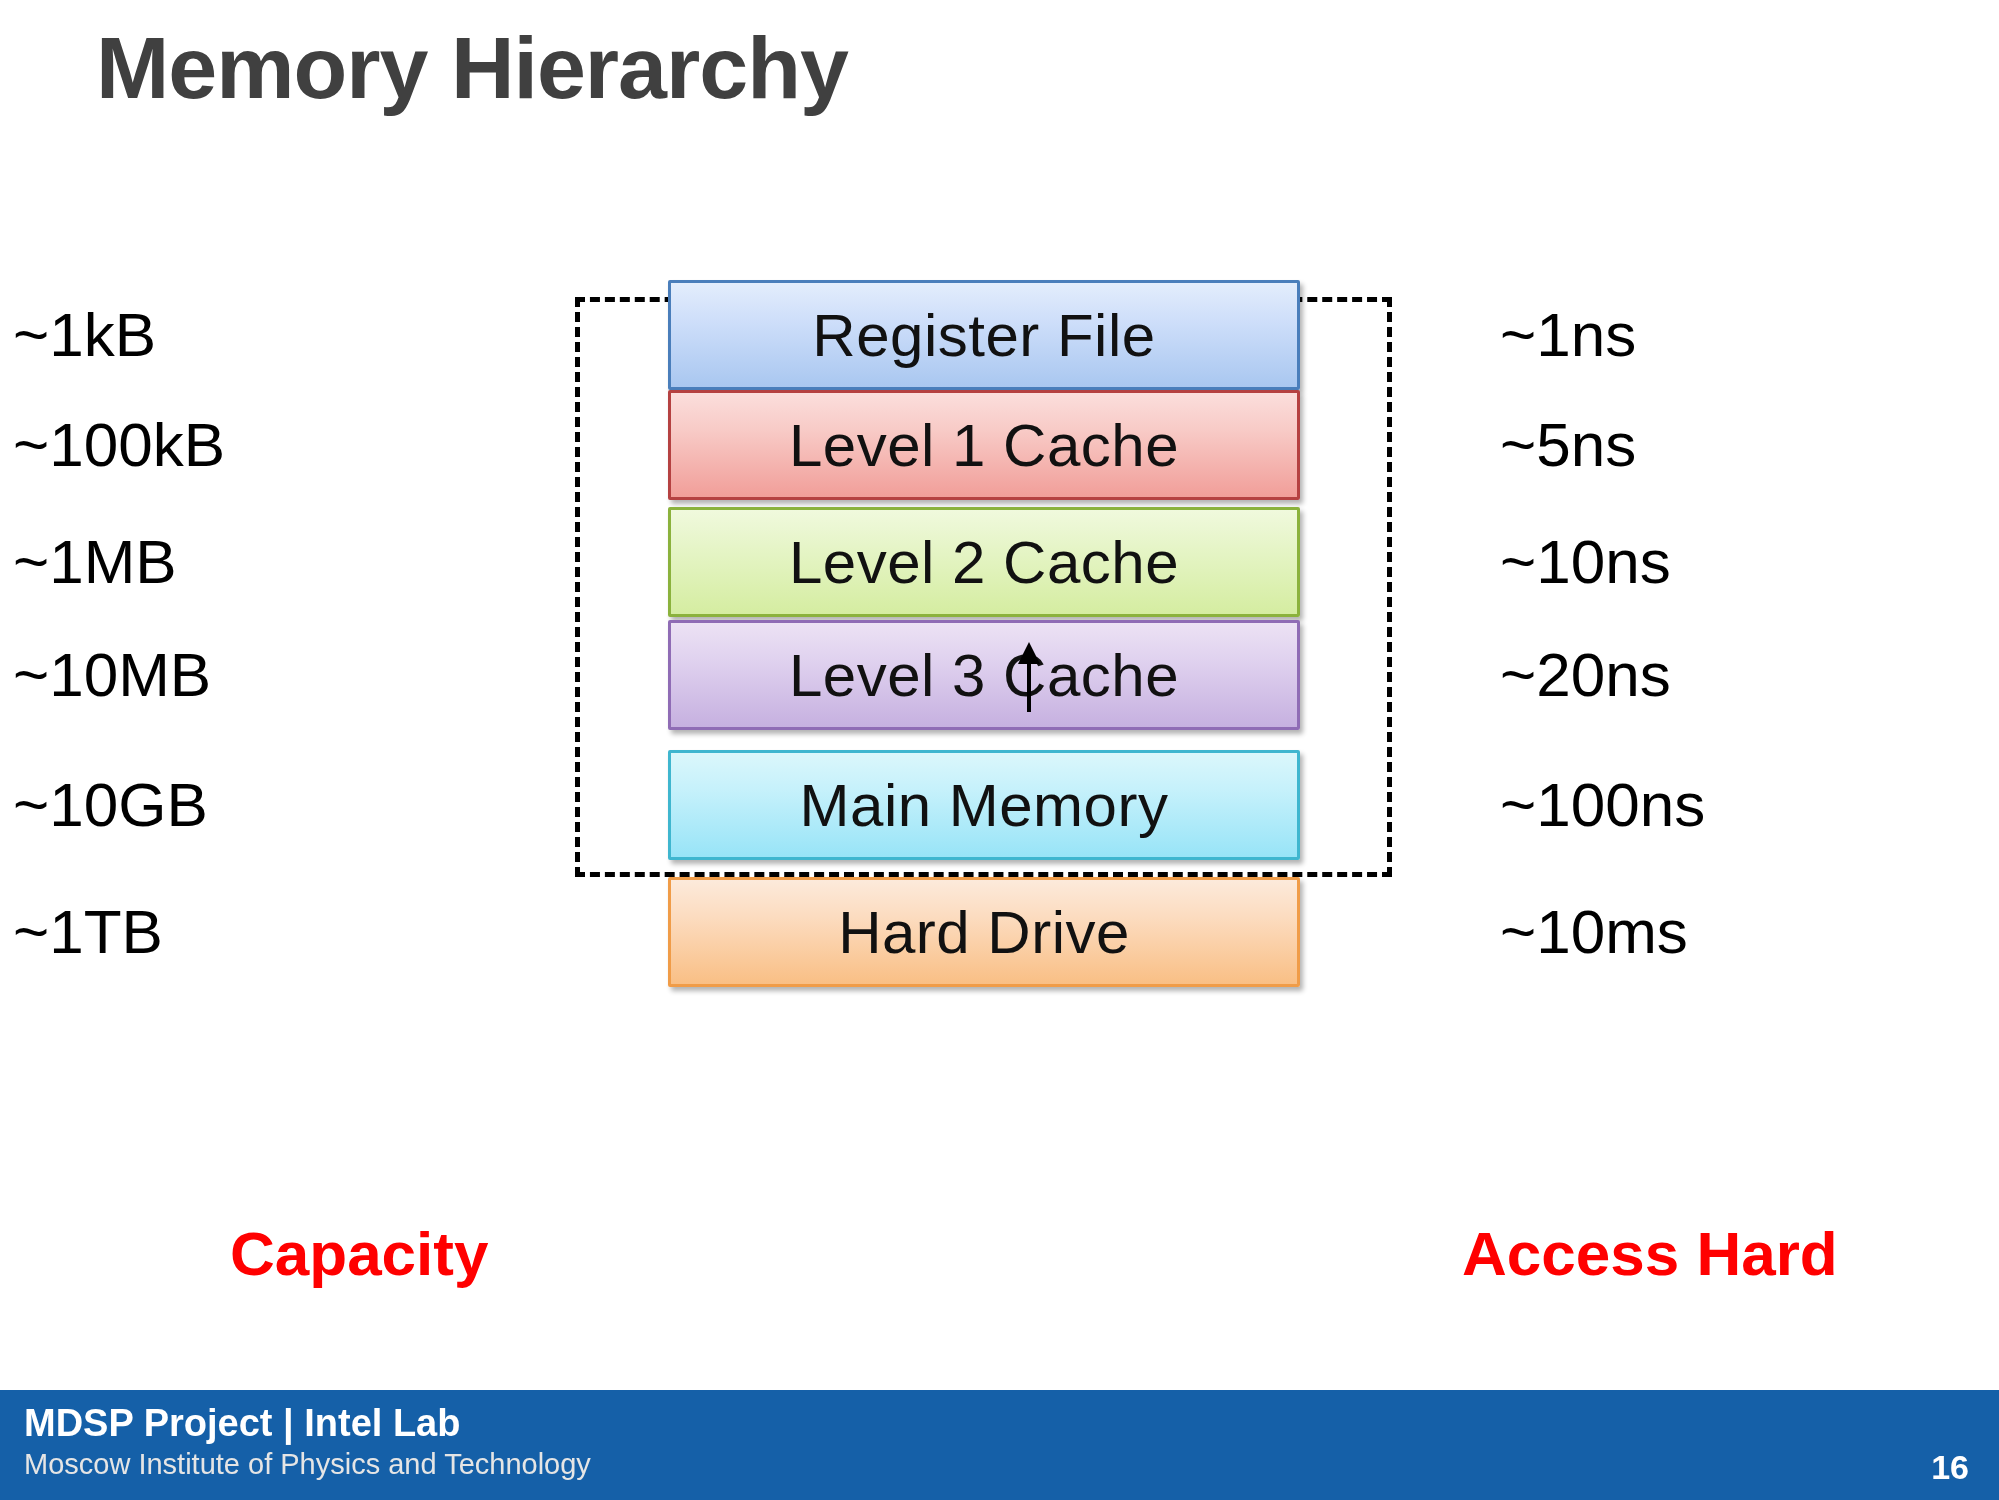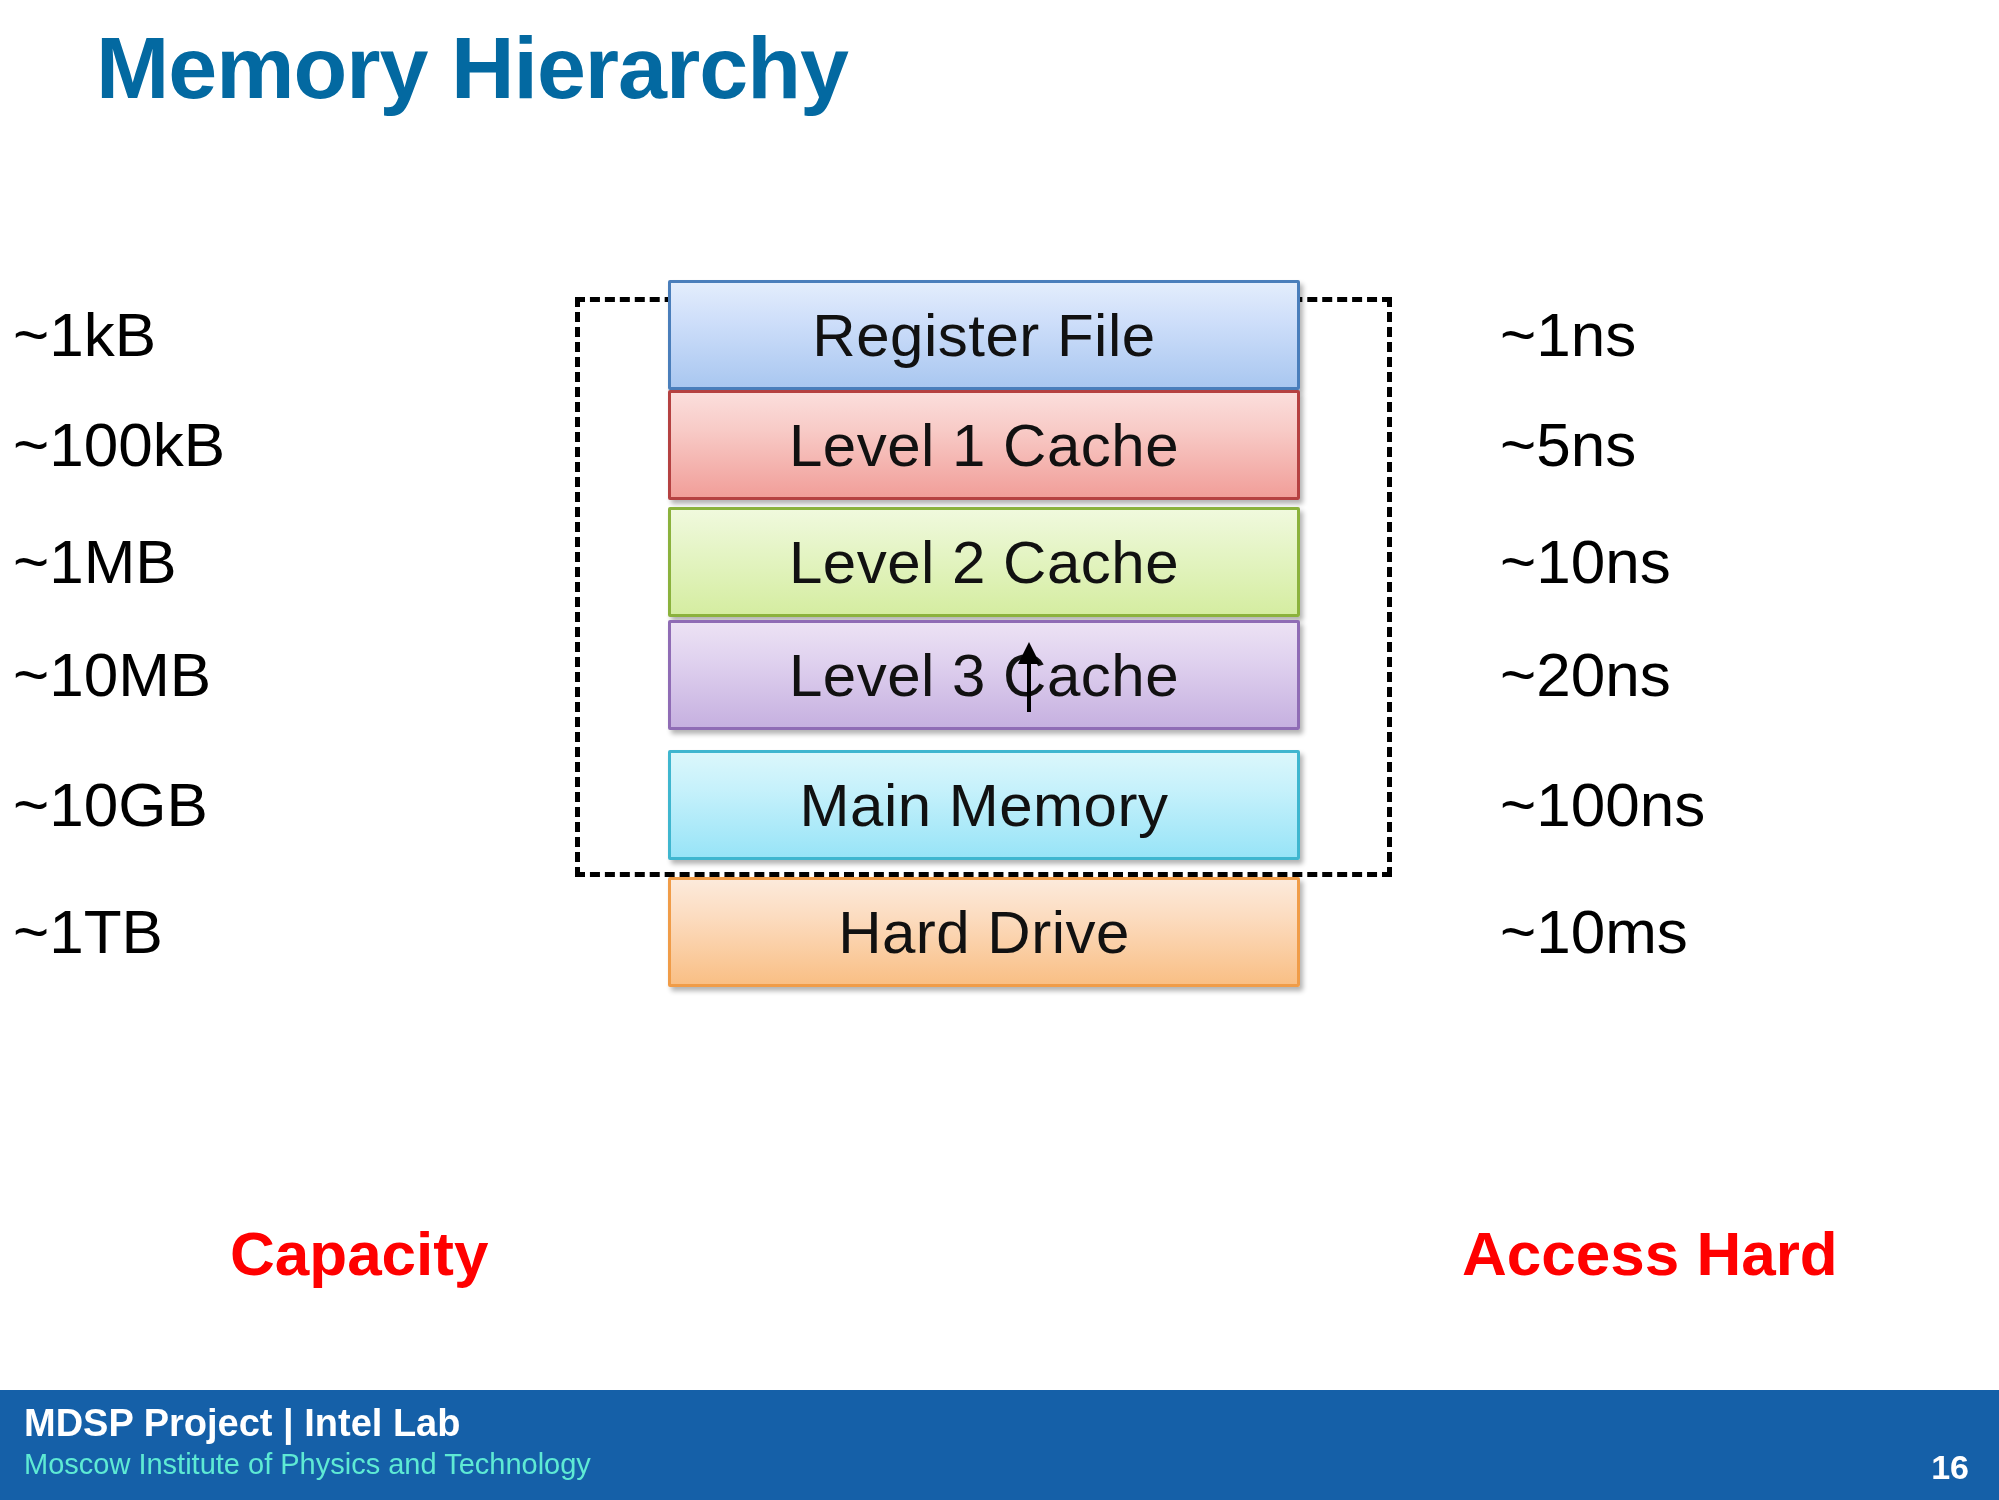--- a/index.html
+++ b/index.html
@@ -19,21 +19,21 @@
     background: #ffffff;
   }
 
   
   #slide-title {
     position: absolute;
     left: 96px;
     top: 22px;
     font-size: 88px;
     font-weight: 700;
-    color: #0369a1;
+    color: #404040;
     letter-spacing: -1px;
     line-height: 1.05;
     white-space: nowrap;
   }
 
   
   #diagram {
     position: absolute;
     left: 0;
     top: 280px;
@@ -165,21 +165,21 @@
     font-weight: 700;
     color: #ffffff;
     white-space: nowrap;
   }
   #footer-sub {
     position: absolute;
     left: 24px;
     top: 58px;
     font-size: 29px;
     font-weight: 400;
-    color: #5eead4;
+    color: #e5e5e5;
     white-space: nowrap;
   }
   #footer-page-number {
     position: absolute;
     right: 30px;
     top: 58px;
     font-size: 34px;
     font-weight: 700;
     color: #ffffff;
   }

